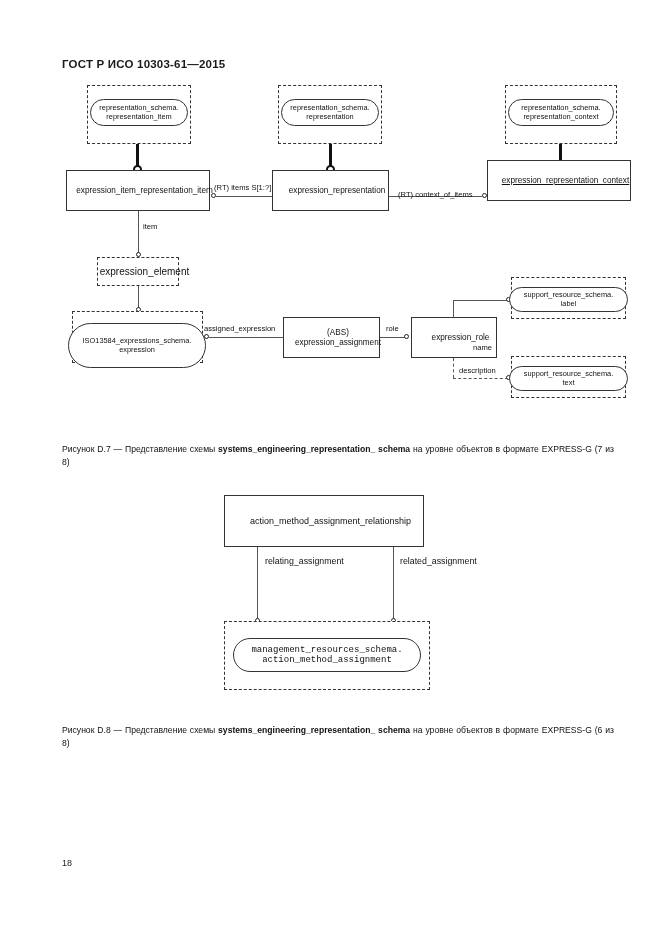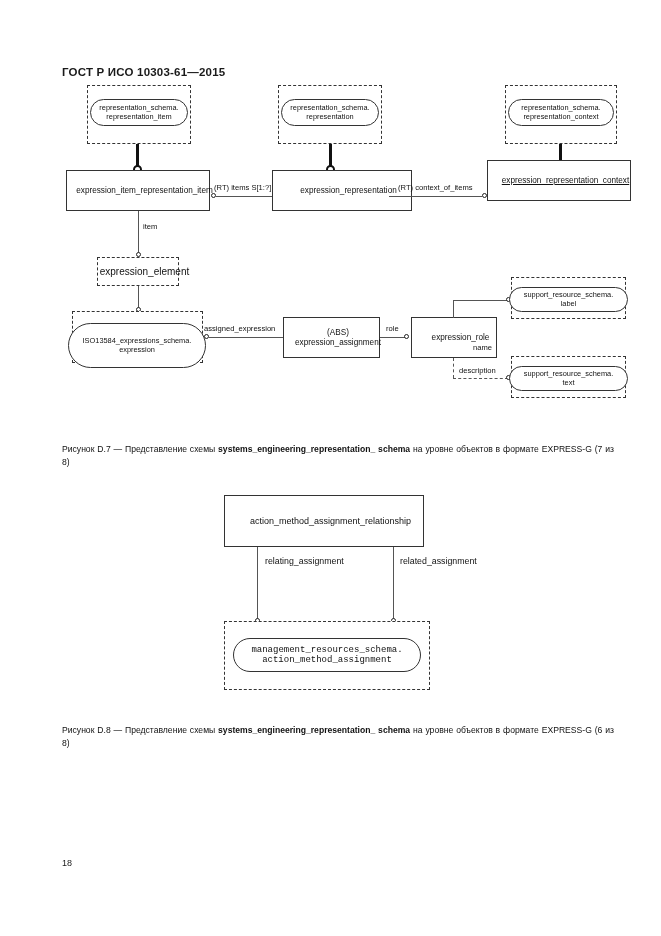--- a/index.html
+++ b/index.html
@@ -21,21 +21,20 @@
   }
   
   .std-header {
     position: absolute;
     left: 62px;
     top: 58px;
     font-size: 11.5px;
     font-weight: bold;
     letter-spacing: 0.2px;
     white-space: nowrap;
-    margin-top: 8px;
   }
   
   .diagram {
     position: absolute;
   }
   .node {
     position: absolute;
     box-sizing: border-box;
     display: flex;
     align-items: center;
@@ -138,37 +137,37 @@
     <div class="circle-big" style="left:133px;top:165px;"></div>
 
     <div class="node ent" style="left:66px;top:170px;width:144px;height:41px;">expression_item_representation_item</div>
 
     <div class="node schema-box" style="left:278px;top:85px;width:104px;height:59px;"></div>
     <div class="node ref-oval" style="left:281px;top:99px;width:98px;height:27px;white-space:pre-line;">representation_schema.
 representation</div>
     <div class="thick-v" style="left:329px;top:144px;height:22px;"></div>
     <div class="circle-big" style="left:326px;top:165px;"></div>
 
-    <div class="node ent" style="left:272px;top:170px;width:140px;height:41px;">expression_representation</div>
+    <div class="node ent" style="left:272px;top:170px;width:117px;height:41px;">expression_representation</div>
 
     <div class="node schema-box" style="left:505px;top:85px;width:112px;height:59px;"></div>
     <div class="node ref-oval" style="left:508px;top:99px;width:106px;height:27px;white-space:pre-line;">representation_schema.
 representation_context</div>
     <div class="thick-v" style="left:559px;top:144px;height:22px;"></div>
     <div class="circle-big" style="left:556px;top:165px;"></div>
 
     <div class="node ent" style="left:487px;top:160px;width:144px;height:41px;text-decoration:underline;">expression_representation_context</div>
 
     <div class="line-h" style="left:216px;top:196px;width:56px;"></div>
     <div class="circle-open" style="left:211px;top:193px;"></div>
     <div class="lbl" style="left:214px;top:183px;">(RT) items S[1:?]</div>
 
     <div class="line-h" style="left:389px;top:196px;width:93px;"></div>
     <div class="circle-open" style="left:482px;top:193px;"></div>
-    <div class="lbl" style="left:398px;top:183px;">(RT) context_of_items</div>
+    <div class="lbl" style="left:398px;top:190px;">(RT) context_of_items</div>
 
     <div class="line-v" style="left:138px;top:211px;height:44px;"></div>
     <div class="lbl" style="left:143px;top:222px;">item</div>
     <div class="circle-open" style="left:136px;top:252px;"></div>
 
     <div class="node schema-box" style="left:97px;top:257px;width:82px;height:29px;font-size:10px;">expression_element</div>
 
     <div class="line-v" style="left:138px;top:286px;height:24px;"></div>
     <div class="circle-open" style="left:136px;top:307px;"></div>
 

